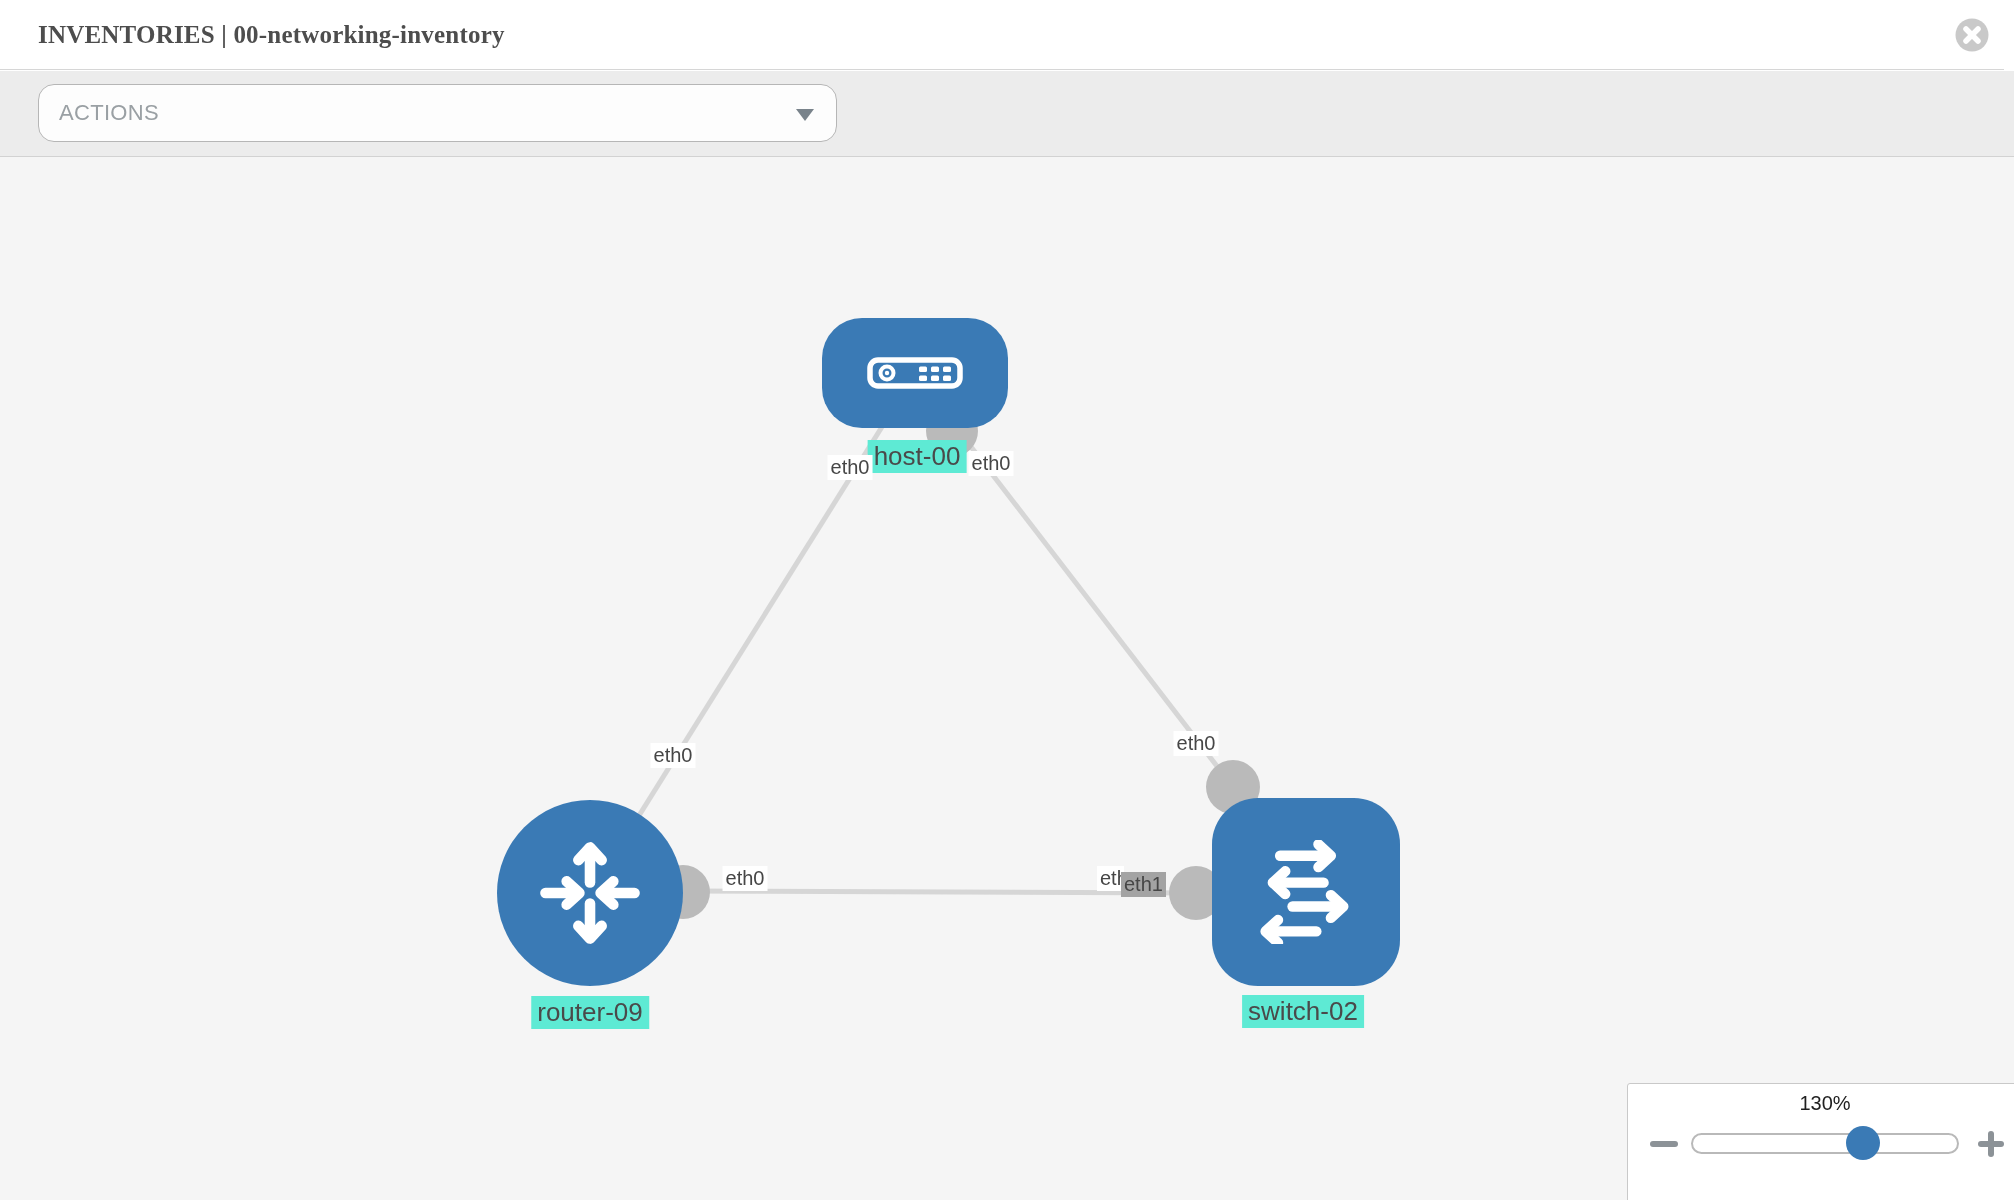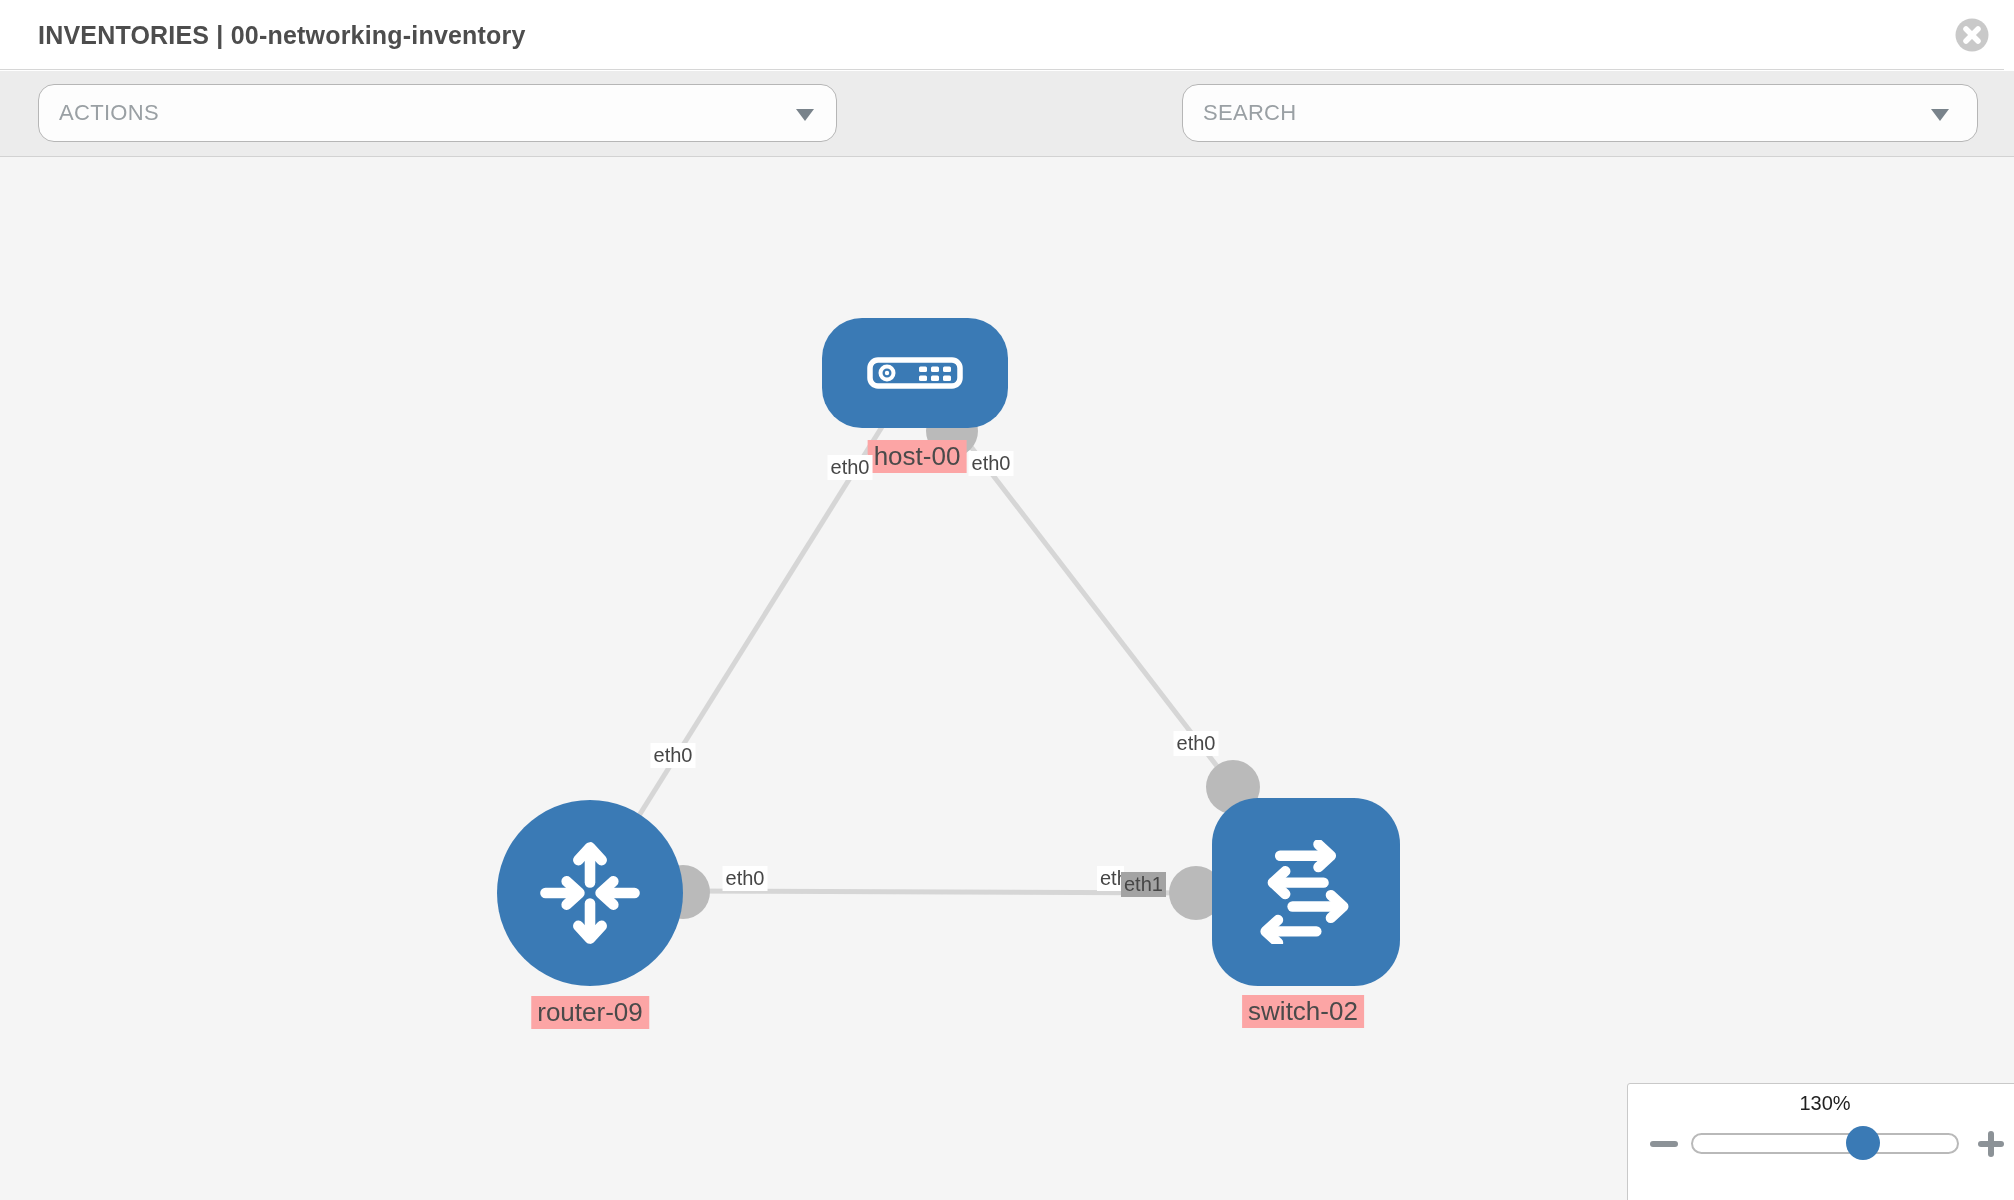--- a/index.html
+++ b/index.html
@@ -2,21 +2,21 @@
 <html><head>
 <meta charset="utf-8">
 <style>
   * { margin:0; padding:0; box-sizing:border-box; }
   html,body { width:2014px; height:1200px; overflow:hidden; background:#fff;
               font-family:"Liberation Sans", sans-serif; }
   .app { position:relative; width:2014px; height:1200px; }
 
   
   .page-header { position:absolute; left:0; top:0; width:2004px; height:70px;
-                 background:#fff; border-bottom:1px solid #d6d6d6; }
+                 background:#fff; border-bottom:1px solid #d6d6d6;font-family:Liberation Serif, serif; }
   .page-title { position:absolute; left:38px; top:0; height:70px; line-height:70px;
                 font-size:25px; font-weight:700; color:#4d4d4d; letter-spacing:0.2px; }
   .close-btn { position:absolute; left:1953px; top:16px; width:38px; height:38px; cursor:pointer; }
 
   
   .toolbar { position:absolute; left:0; top:71px; width:2014px; height:86px;
              background:#ececec; border-bottom:1px solid #d2d2d2; }
   .select-box { position:absolute; top:13px; height:58px; background:#fdfdfd;
                 border:1px solid #b6b6b6; border-radius:16px; }
   .select-box .select-label { position:absolute; left:20px; top:0; height:56px; line-height:56px;
@@ -36,21 +36,21 @@
   .canvas { position:absolute; left:0; top:157px; width:2014px; height:1043px;
             background:#f5f5f5; overflow:hidden; }
   .links-svg { position:absolute; left:0; top:0; }
 
   .node { position:absolute; background:#3a7ab5; display:flex;
           align-items:center; justify-content:center; cursor:pointer; }
   .node-host   { left:822px; top:161px; width:186px; height:110px; border-radius:40px; }
   .node-router { left:497px; top:643px; width:186px; height:186px; border-radius:50%; }
   .node-switch { left:1212px; top:641px; width:188px; height:188px; border-radius:46px; }
 
-  .node-label { position:absolute; transform:translateX(-50%); background:#fca5a5;
+  .node-label { position:absolute; transform:translateX(-50%); background:#5eead4;
                 font-size:26px; color:#4a4a4a; padding:1px 6px; white-space:nowrap;text-align:right; }
   .label-host   { left:917px;  top:283px; }
   .label-router { left:590px;  top:839px; }
   .label-switch { left:1303px; top:838px; }
 
   .port-label { position:absolute; background:#fff; font-size:20px; color:#464646;
                 padding:1px 3px; white-space:nowrap; }
   .centered { transform:translateX(-50%); }
   .pl-hr { left:850px;  top:298px; }   
   .pl-rh { left:673px;  top:586px; }   
@@ -114,24 +114,20 @@
       <svg width="36" height="36" viewBox="0 0 36 36">
         <g stroke="#8b9195" fill="none" stroke-linecap="round">
           <circle cx="11" cy="11" r="6" stroke-width="4.5"></circle>
           <line x1="15.5" y1="15.5" x2="28" y2="27" stroke-width="5.5"></line>
           <line x1="22.5" y1="21.5" x2="20" y2="25" stroke-width="4.5"></line>
           <line x1="28" y1="27" x2="25" y2="31" stroke-width="4.5"></line>
         </g>
       </svg>
     </div>
 
-    <div class="select-box search-select">
-      <span class="select-label">SEARCH</span>
-      <span class="caret-down"></span>
-    </div>
   </div>
 
   <div class="canvas">
 
     <svg class="links-svg" width="2014" height="1043" viewBox="0 0 2014 1043">
       <g stroke="#d6d6d6" stroke-width="5">
         <line x1="915" y1="217" x2="590" y2="737"></line>
         <line x1="915" y1="217" x2="1233" y2="630"></line>
         <line x1="683" y1="734" x2="1196" y2="736"></line>
       </g>

